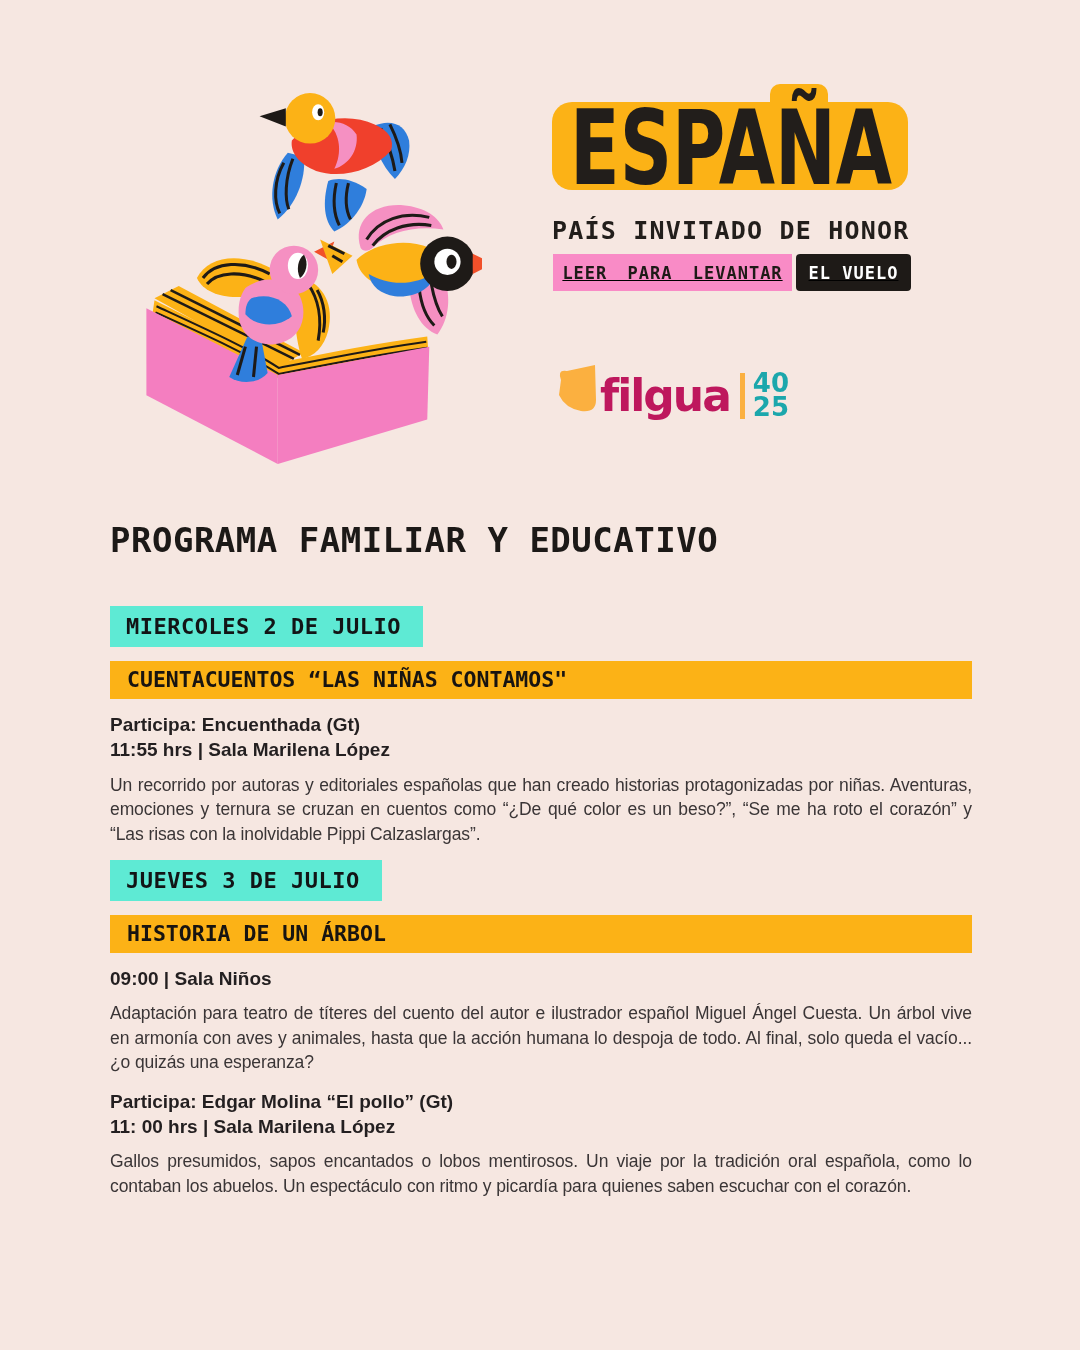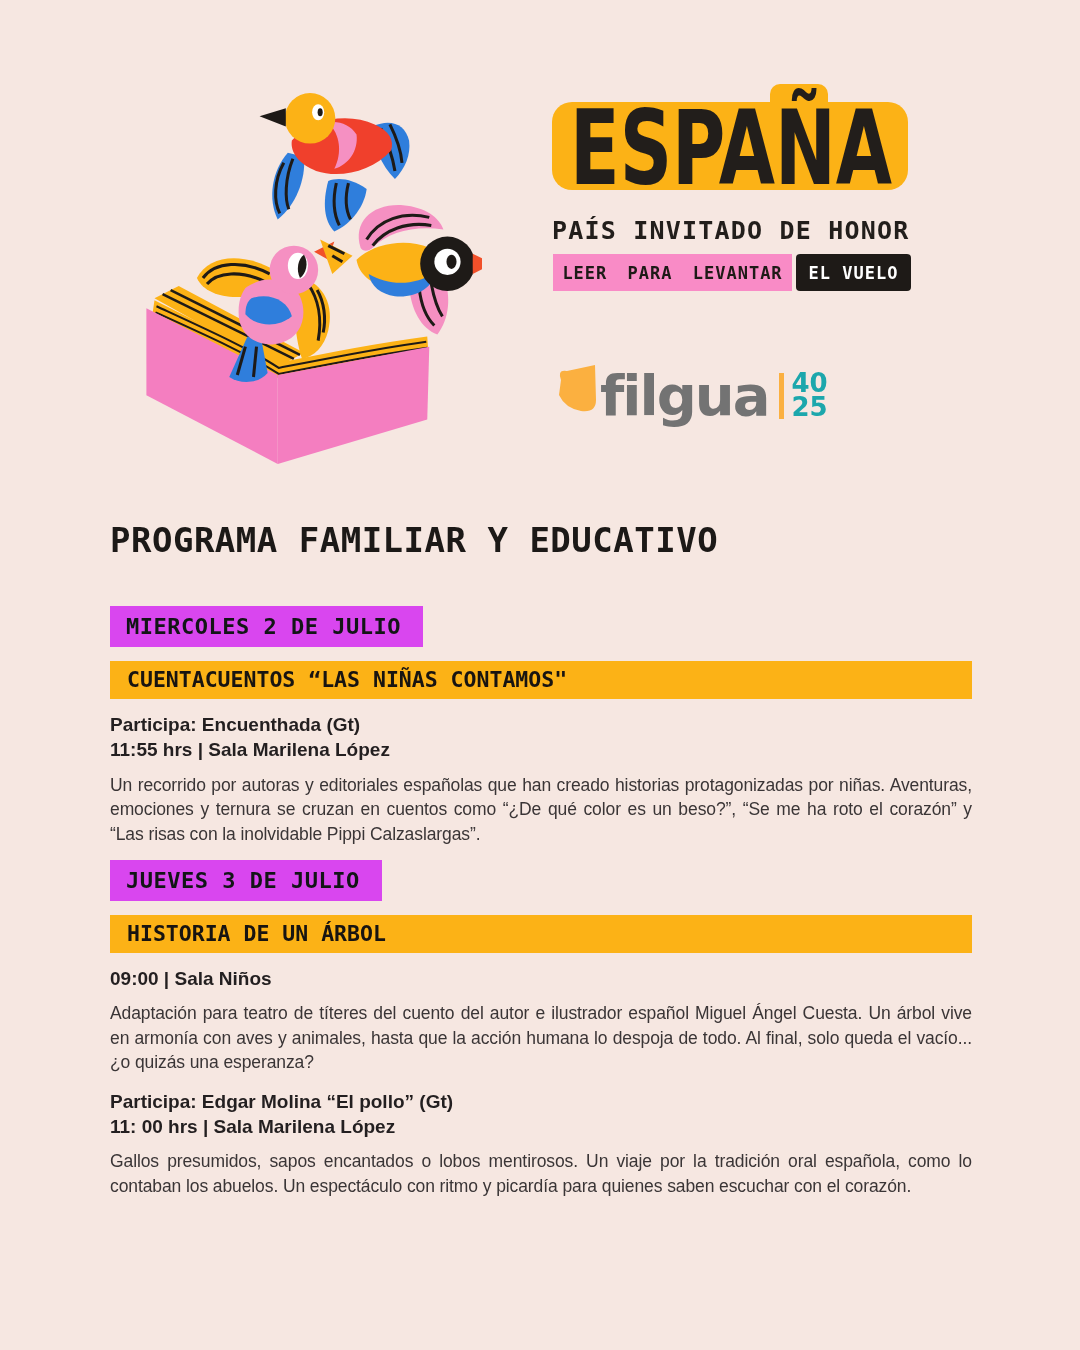--- a/index.html
+++ b/index.html
@@ -25,58 +25,58 @@
     position: absolute; left: 218px; top: -18px;
     width: 58px; height: 30px;
     background: #FCB216; border-radius: 10px 10px 0 0;
   }
   .espana-word-svg { position: absolute; left: 0; top: -30px; width: 356px; height: 130px; overflow: visible; }
   .espana-tagline {
     position: absolute; left: 552px; top: 216px; width: 360px;
     font-family: "DejaVu Sans Mono", monospace; font-weight: bold;
     font-size: 25px; letter-spacing: 1.2px; color: #221E1B; white-space: nowrap;
   }
-  .ribbon-row { position: absolute; left: 553px; top: 254px; width: 358px; height: 37px; display: flex; gap: 4px; }
+  .ribbon-row { position: absolute; left: 553px; top: 254px; width: 358px; height: 37px; display: flex; gap: 4px; text-decoration: underline; }
   .ribbon-pink {
     width: 239px; background: #F98BC6;
     display: flex; align-items: center; justify-content: center;
     font-family: "DejaVu Sans Mono", monospace; font-weight: bold;
     font-size: 17px; letter-spacing: 1px; word-spacing: 9px; color: #1E1A17;
   }
   .ribbon-black {
     flex: 1; background: #1E1A17; color: #FFFFFF; border-radius: 4px;
     display: flex; align-items: center; justify-content: center;
     font-family: "DejaVu Sans Mono", monospace; font-weight: bold;
     font-size: 17px; letter-spacing: 1px;
   }
 
   
   .filgua-row { position: absolute; left: 556px; top: 352px; height: 88px; display: flex; align-items: center; }
   .filgua-icon { margin-right: 2px; margin-top: -14px; }
   .filgua-word {
     font-family: "DejaVu Sans", sans-serif; font-weight: bold;
-    font-size: 56px; letter-spacing: -2px; color: #737373; line-height: 1;
+    font-size: 44px; letter-spacing: -2px; color: #be185d; line-height: 1;
   }
   .year-divider { width: 5px; height: 46px; background: #FBB040; margin: 0 8px 0 10px; }
   .year-col {
     display: flex; flex-direction: column;
     font-family: "DejaVu Sans", sans-serif; font-weight: bold;
     font-size: 26px; line-height: 0.92; color: #1CA7AC;
   }
 
   
   .content { position: absolute; left: 110px; top: 520px; width: 862px; }
   .page-title {
     margin: 0 0 46px;
     font-family: "DejaVu Sans Mono", monospace; font-weight: bold;
     font-size: 34px; letter-spacing: 0.5px; color: #1C1917;
   }
   .date-badge {
     display: inline-block;
-    background: #d946ef; color: #121516;
+    background: #5eead4; color: #121516;
     font-family: "DejaVu Sans Mono", monospace; font-weight: bold;
     font-size: 22px; letter-spacing: 0.5px;
     padding: 8px 22px 8px 16px;
     margin: 0 0 14px;
   }
   .event-title {
     background: #FCB216; color: #181411;
     height: 38px; line-height: 38px; padding-left: 17px;
     font-family: "DejaVu Sans Mono", monospace; font-weight: bold;
     font-size: 21.5px; letter-spacing: 0;

